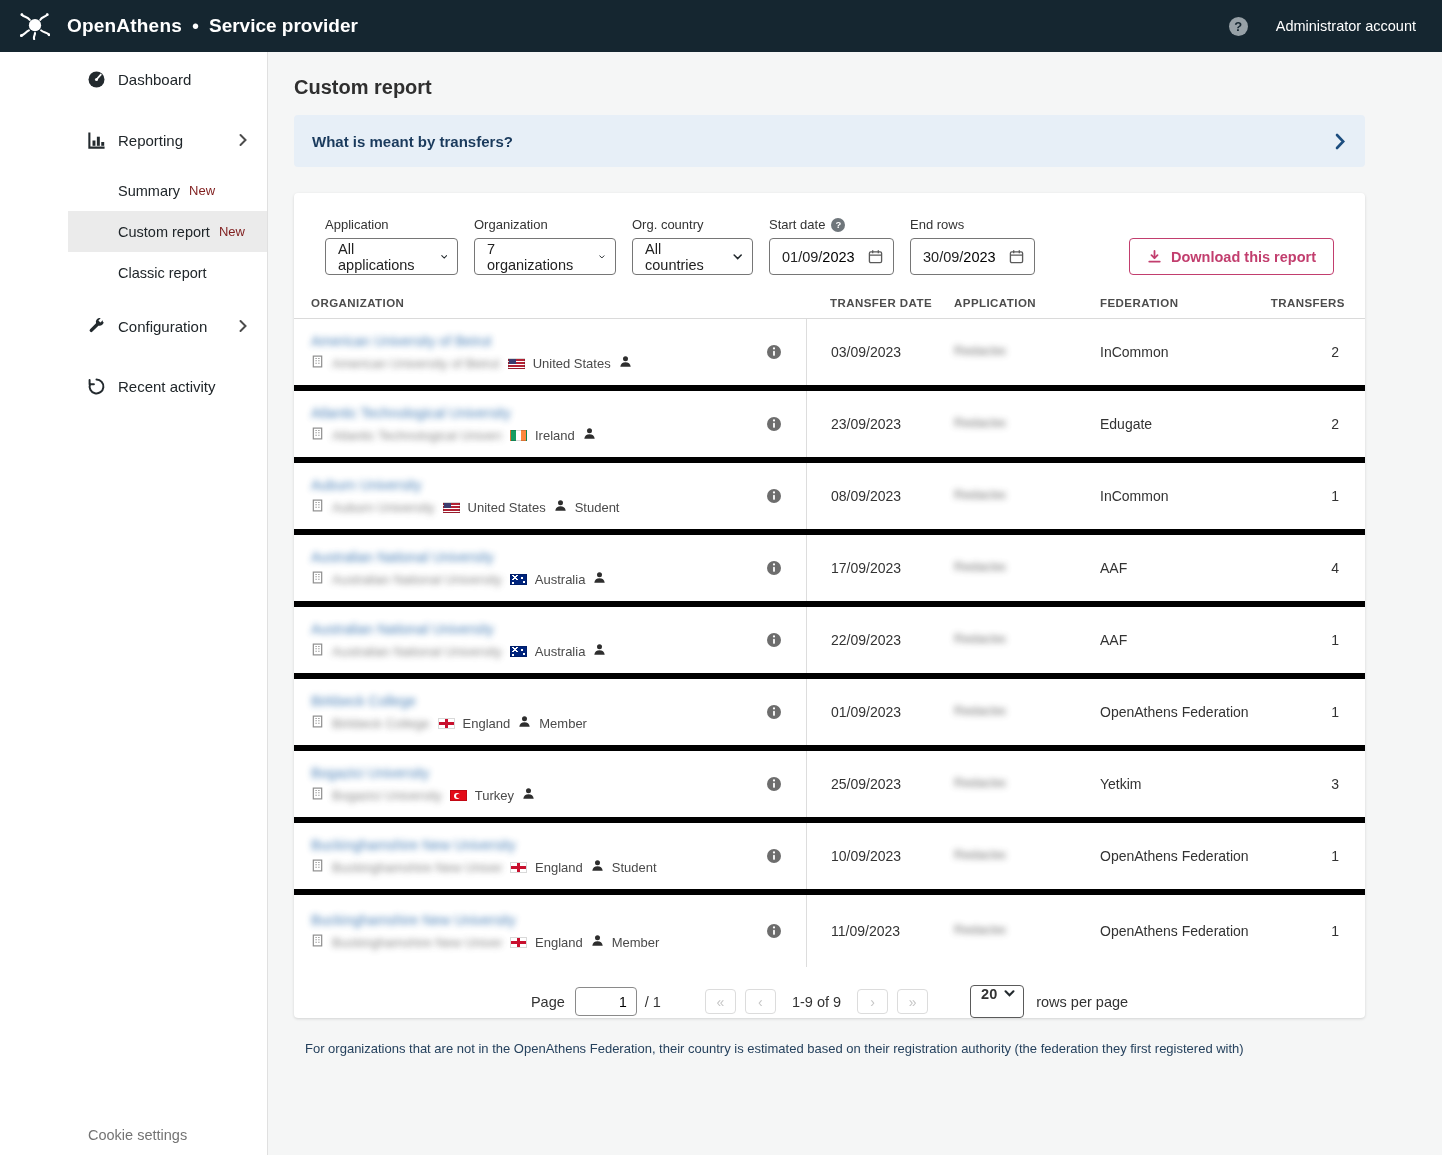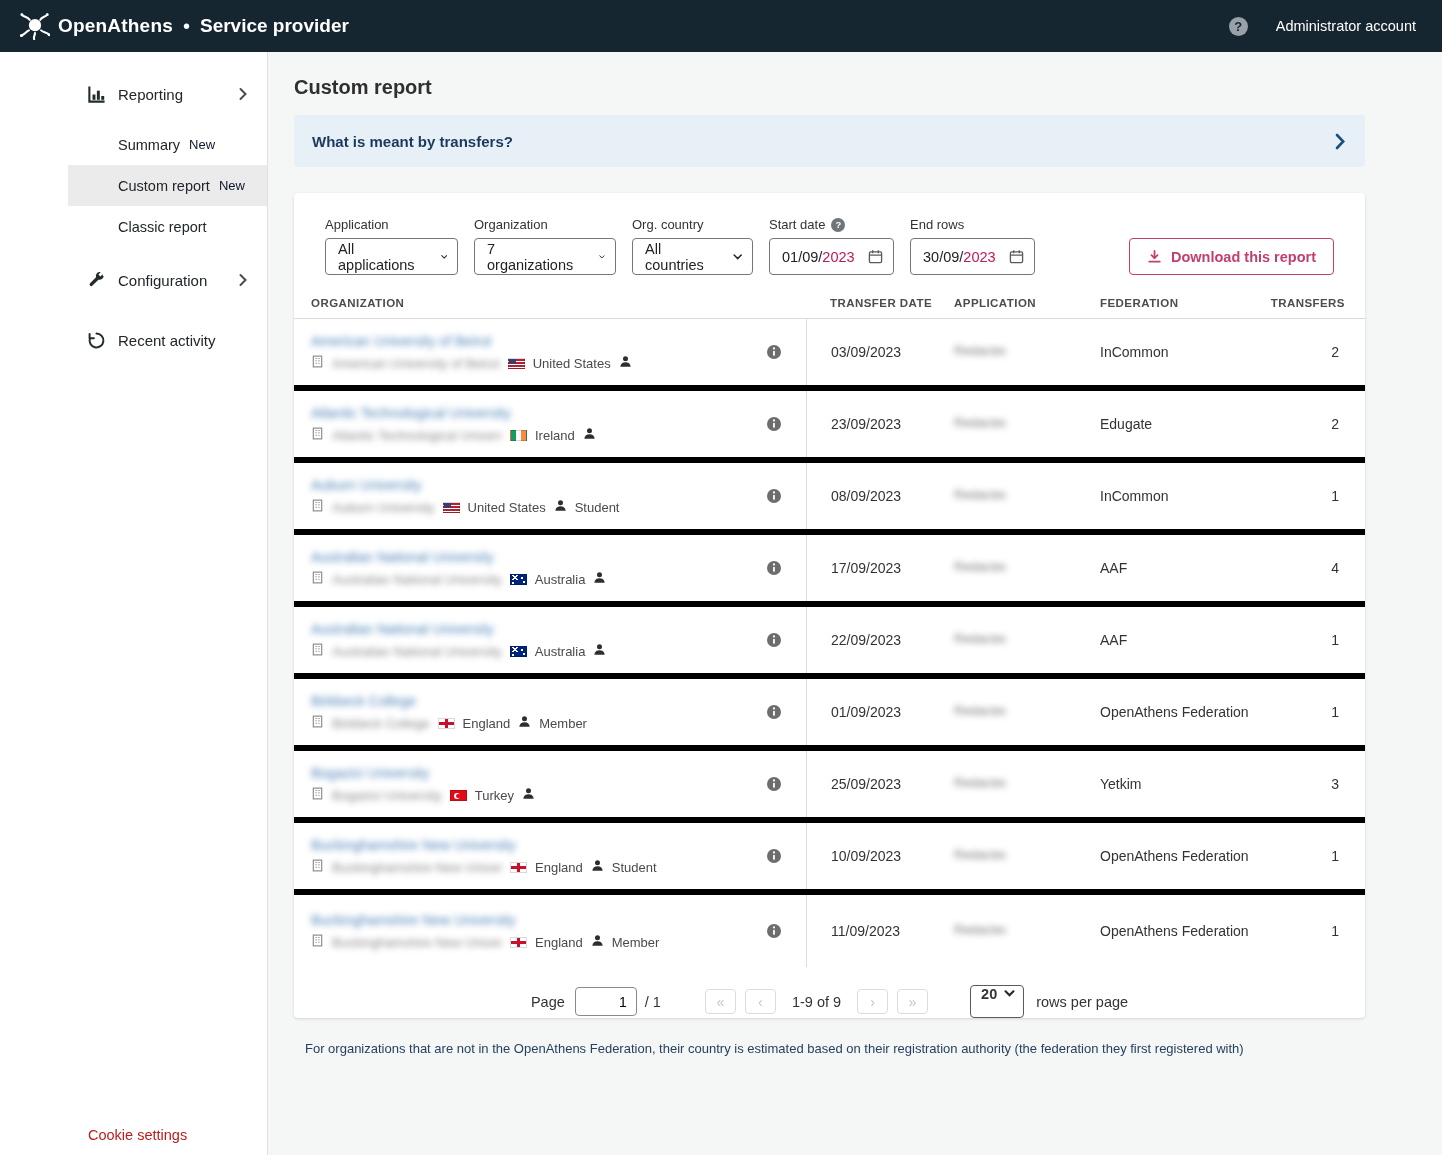--- a/index.html
+++ b/index.html
@@ -1,21 +1,21 @@
 <!DOCTYPE html>
 <html><head>
 <meta charset="utf-8">
 <style>
 *{box-sizing:border-box;margin:0;padding:0;}
 html,body{width:1442px;height:1155px;overflow:hidden;}
 body{font-family:"Liberation Sans","DejaVu Sans",sans-serif;background:#fff;color:#222;}
 
 
 .topbar{height:52px;background:#152630;display:flex;align-items:center;padding:0 26px 0 20px;color:#fff;}
-.brand{display:flex;align-items:center;gap:8px;}
+.brand{display:flex;align-items:center;gap:17px;}
 .brand-name{font-size:19px;letter-spacing:.2px;font-weight:600;}
 .brand-dot{font-size:20px;margin:0 10px;color:#fff;}
 .product-name{font-size:19px;font-weight:700;}
 .topbar-right{margin-left:auto;display:flex;align-items:center;gap:28px;}
 .help-circle{width:19px;height:19px;border-radius:50%;background:#97a1a7;color:#152630;font-size:13px;font-weight:700;display:flex;align-items:center;justify-content:center;cursor:pointer;}
 .account{font-size:14.5px;}
 
 
 .shell{display:flex;height:1103px;}
 .sidebar{width:268px;flex:none;background:#fff;border-right:1px solid #e0e0e0;position:relative;padding-top:4px;}
@@ -23,43 +23,43 @@
 .nav-item.tall{height:56px;}
 .nav-item.mt10{margin-top:10px;}
 .nav-item.mt5{margin-top:5px;}
 .nav-item.mt4{margin-top:4px;}
 .nav-icon{position:absolute;left:86px;top:50%;transform:translateY(-50%);width:20px;height:20px;display:flex;align-items:center;justify-content:center;}
 .nav-item span.lbl{margin-left:30px;}
 .nav-chevron{position:absolute;right:20px;top:50%;transform:translateY(-50%);display:flex;}
 .sub-list{margin-top:2px;}
 .sub-item{height:41px;margin-left:68px;padding-left:50px;display:flex;align-items:center;font-size:14.5px;color:#20262a;cursor:pointer;}
 .sub-item.selected{background:#ebebeb;}
-.new-badge{color:#0f172a;font-size:13px;margin-left:9px;}
-.cookie-link{position:absolute;left:88px;bottom:12px;color:#b91c1c;font-size:14.5px;cursor:pointer;}
+.new-badge{color:#7f1d1d;font-size:13px;margin-left:9px;}
+.cookie-link{position:absolute;left:88px;bottom:12px;color:#737373;font-size:14.5px;cursor:pointer;}
 
 
 .main{flex:1;background:#f5f6f6;padding:24px 0 0 26px;}
 .page-title{font-size:20px;font-weight:700;color:#2f2f2f;margin-bottom:16px;width:1071px;}
 .banner{width:1071px;height:52px;background:#e7eff7;border-radius:4px;display:flex;align-items:center;padding:0 20px 0 18px;cursor:pointer;margin-bottom:26px;}
 .banner-text{font-size:15px;font-weight:700;color:#1a3a5c;}
 .banner-chevron{margin-left:auto;display:flex;}
 
 .card{width:1071px;background:#fff;border-radius:4px;box-shadow:0 1px 3px rgba(0,0,0,.14);padding-top:24px;}
 
 
 .filters{display:flex;align-items:flex-end;gap:16px;padding:0 31px;}
 .filter label{display:flex;align-items:center;gap:6px;font-size:13px;color:#333;margin-bottom:6px;}
 .select,.dateinput{height:37px;border:1px solid #767676;border-radius:4px;background:#fff;display:flex;align-items:center;padding:0 10px 0 12px;font-size:14.5px;color:#222;cursor:pointer;gap:10px;}
 .select{gap:26px;}
 .sel-app{width:133px;}
 .sel-org{width:142px;}
 .sel-country{width:121px;}
 .dateinput{width:125px;}
 .dateinput .cal{margin-left:auto;display:flex;}
-.yr{color:#be185d;}
+.yr{color:#000000;}
 .qcircle{width:14px;height:14px;border-radius:50%;background:#6f767b;color:#fff;font-size:9.5px;font-weight:700;display:inline-flex;align-items:center;justify-content:center;}
 .download-btn{margin-left:auto;height:37px;border:1px solid #c23e6e;border-radius:4px;background:#fff;color:#c23e6e;font-size:14.5px;font-weight:600;font-family:inherit;display:flex;align-items:center;gap:9px;padding:0 17px;cursor:pointer;}
 
 
 .grid-row{display:grid;grid-template-columns:455px 40px 148px 146px 160px 1fr;padding:0 20px 0 17px;}
 .thead{margin-top:22px;padding-bottom:9px;border-bottom:1px solid #dadada;font-size:11.5px;font-weight:700;letter-spacing:.45px;color:#4c4c4c;}
 .th-date,.cell-date{padding-left:24px;}
 .th-transfers,.cell-transfers{text-align:right;}
 .trow{height:72px;align-items:center;border-bottom:6px solid #000000;}
 .trow.last{border-bottom:none;}
@@ -123,20 +123,30 @@
   <span class="product-name">Service provider</span>
   <div class="topbar-right">
     <span class="help-circle">?</span>
     <span class="account">Administrator account</span>
   </div>
 </header>
 
 <div class="shell">
 
   <nav class="sidebar">
+    <div class="nav-item">
+      <span class="nav-icon">
+        <svg width="19" height="19" viewBox="0 0 20 20">
+            <circle cx="10" cy="10" r="8.4" fill="#232a2e"></circle>
+            <path d="M10 10L15 4.4" stroke="#fff" stroke-width="1.8"></path>
+            <circle cx="10" cy="10" r="1.6" fill="#fff"></circle>
+          </svg>
+      </span>
+      <span class="lbl">Dashboard</span>
+    </div>
 
     <div class="nav-item tall mt10">
       <span class="nav-icon">
         <svg width="19" height="19" viewBox="0 0 20 20">
             <path d="M2.5 1.5v16h16" stroke="#232a2e" stroke-width="2.2" fill="none"></path>
             <rect x="5.8" y="10" width="3.1" height="5.6" fill="#232a2e"></rect>
             <rect x="10.4" y="6" width="3.1" height="9.6" fill="#232a2e"></rect>
             <rect x="15" y="11.6" width="3.1" height="4" fill="#232a2e"></rect>
           </svg>
       </span>

